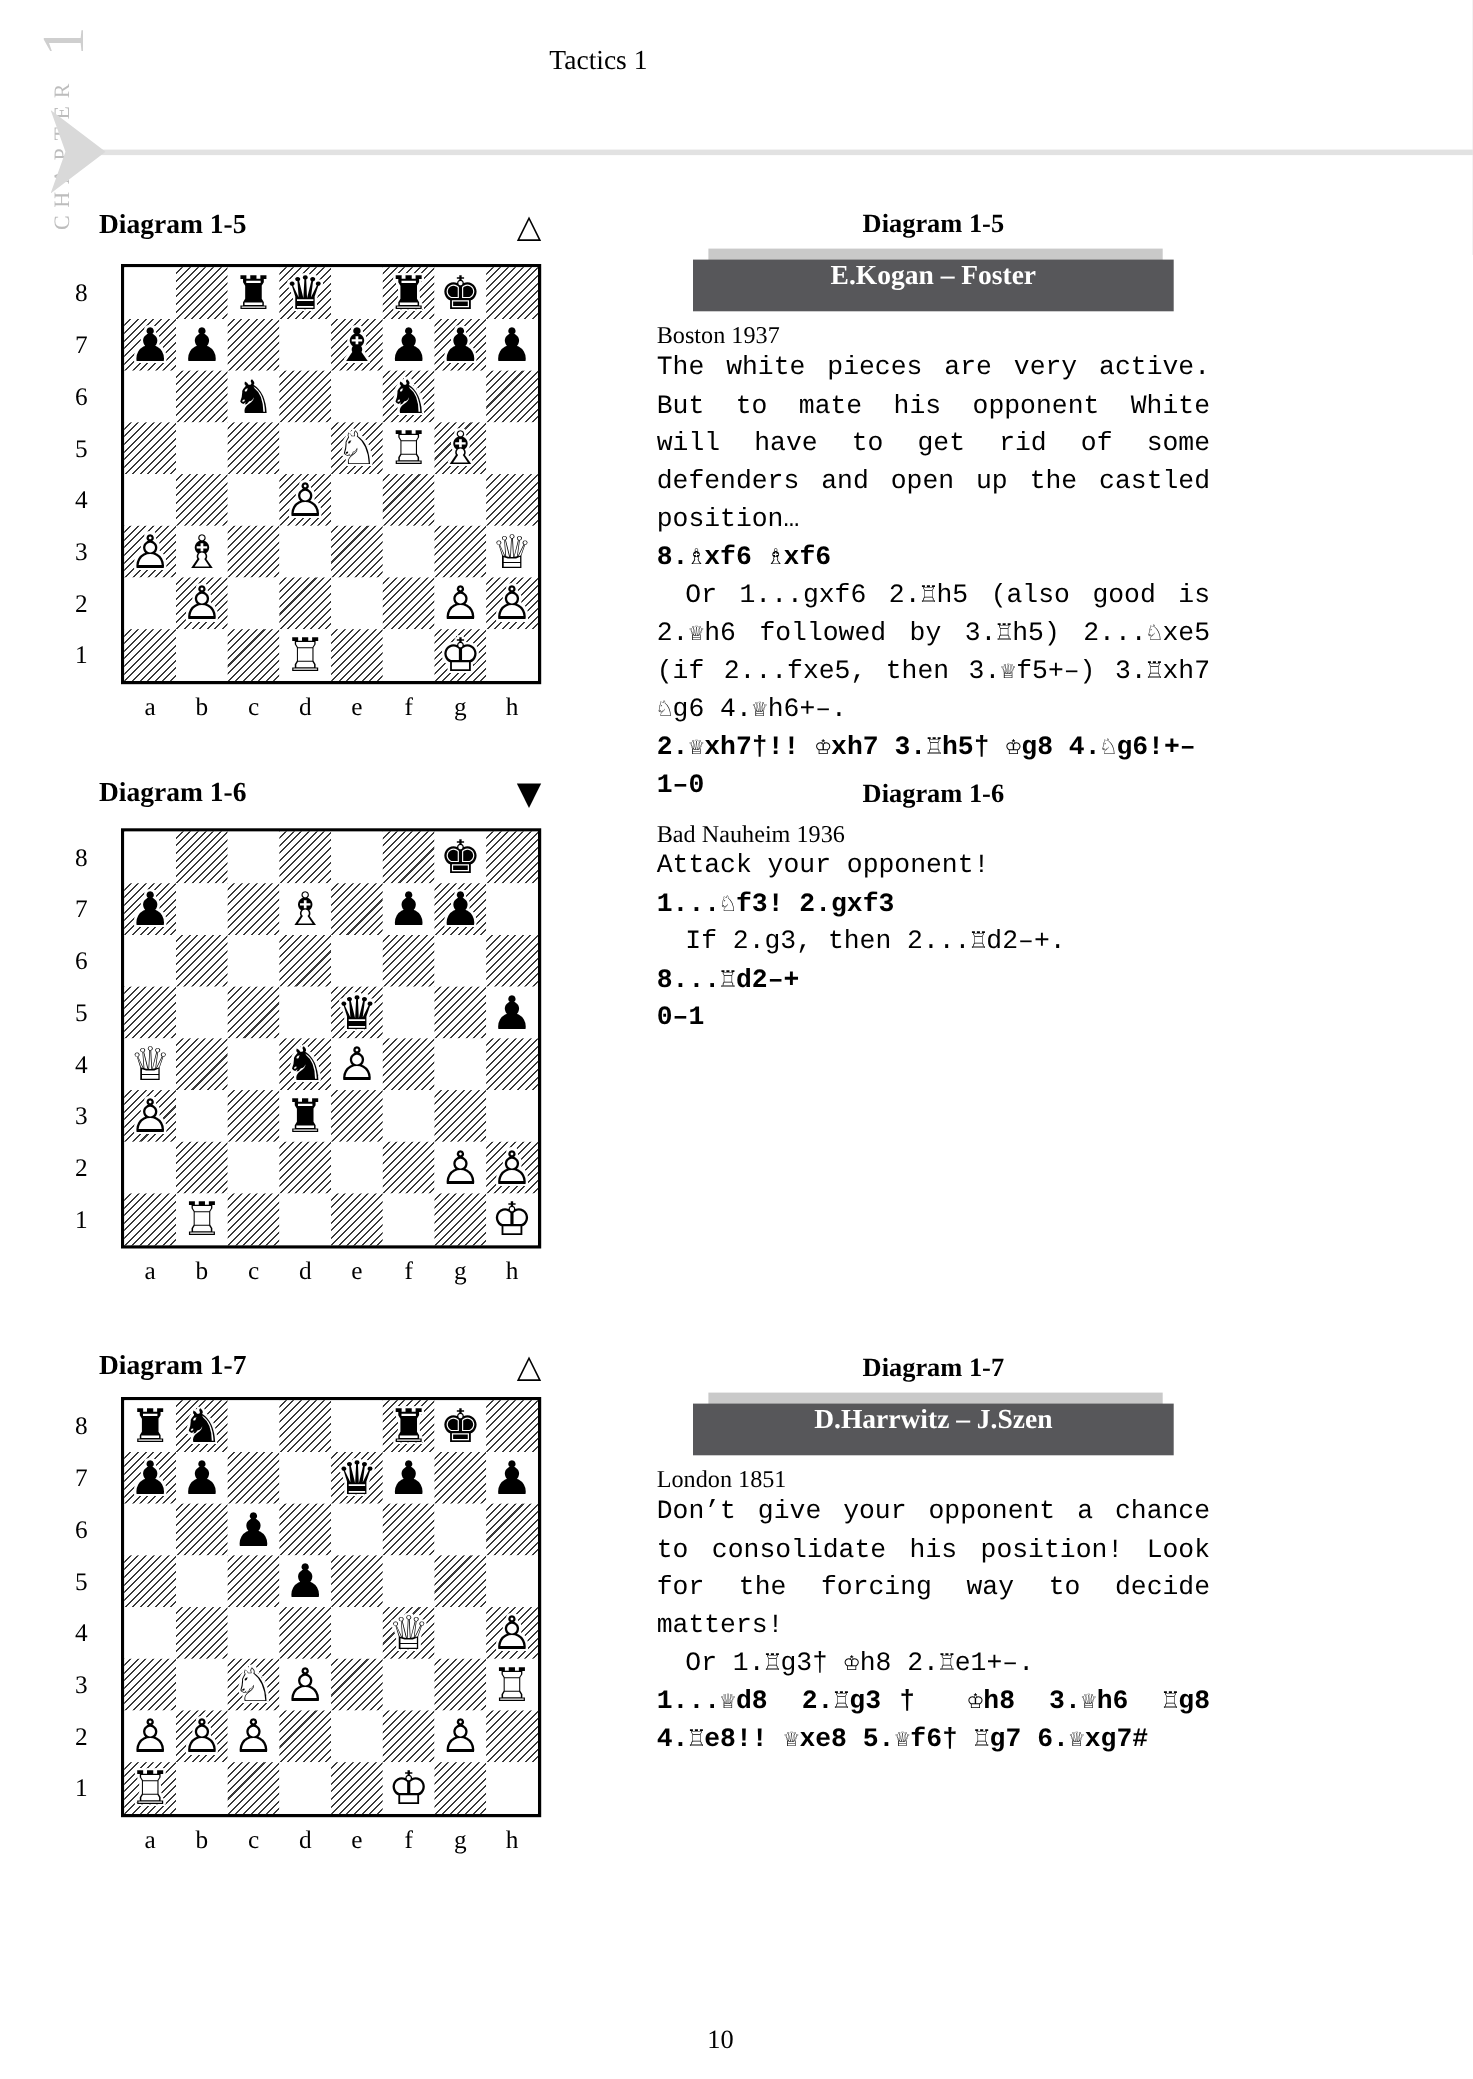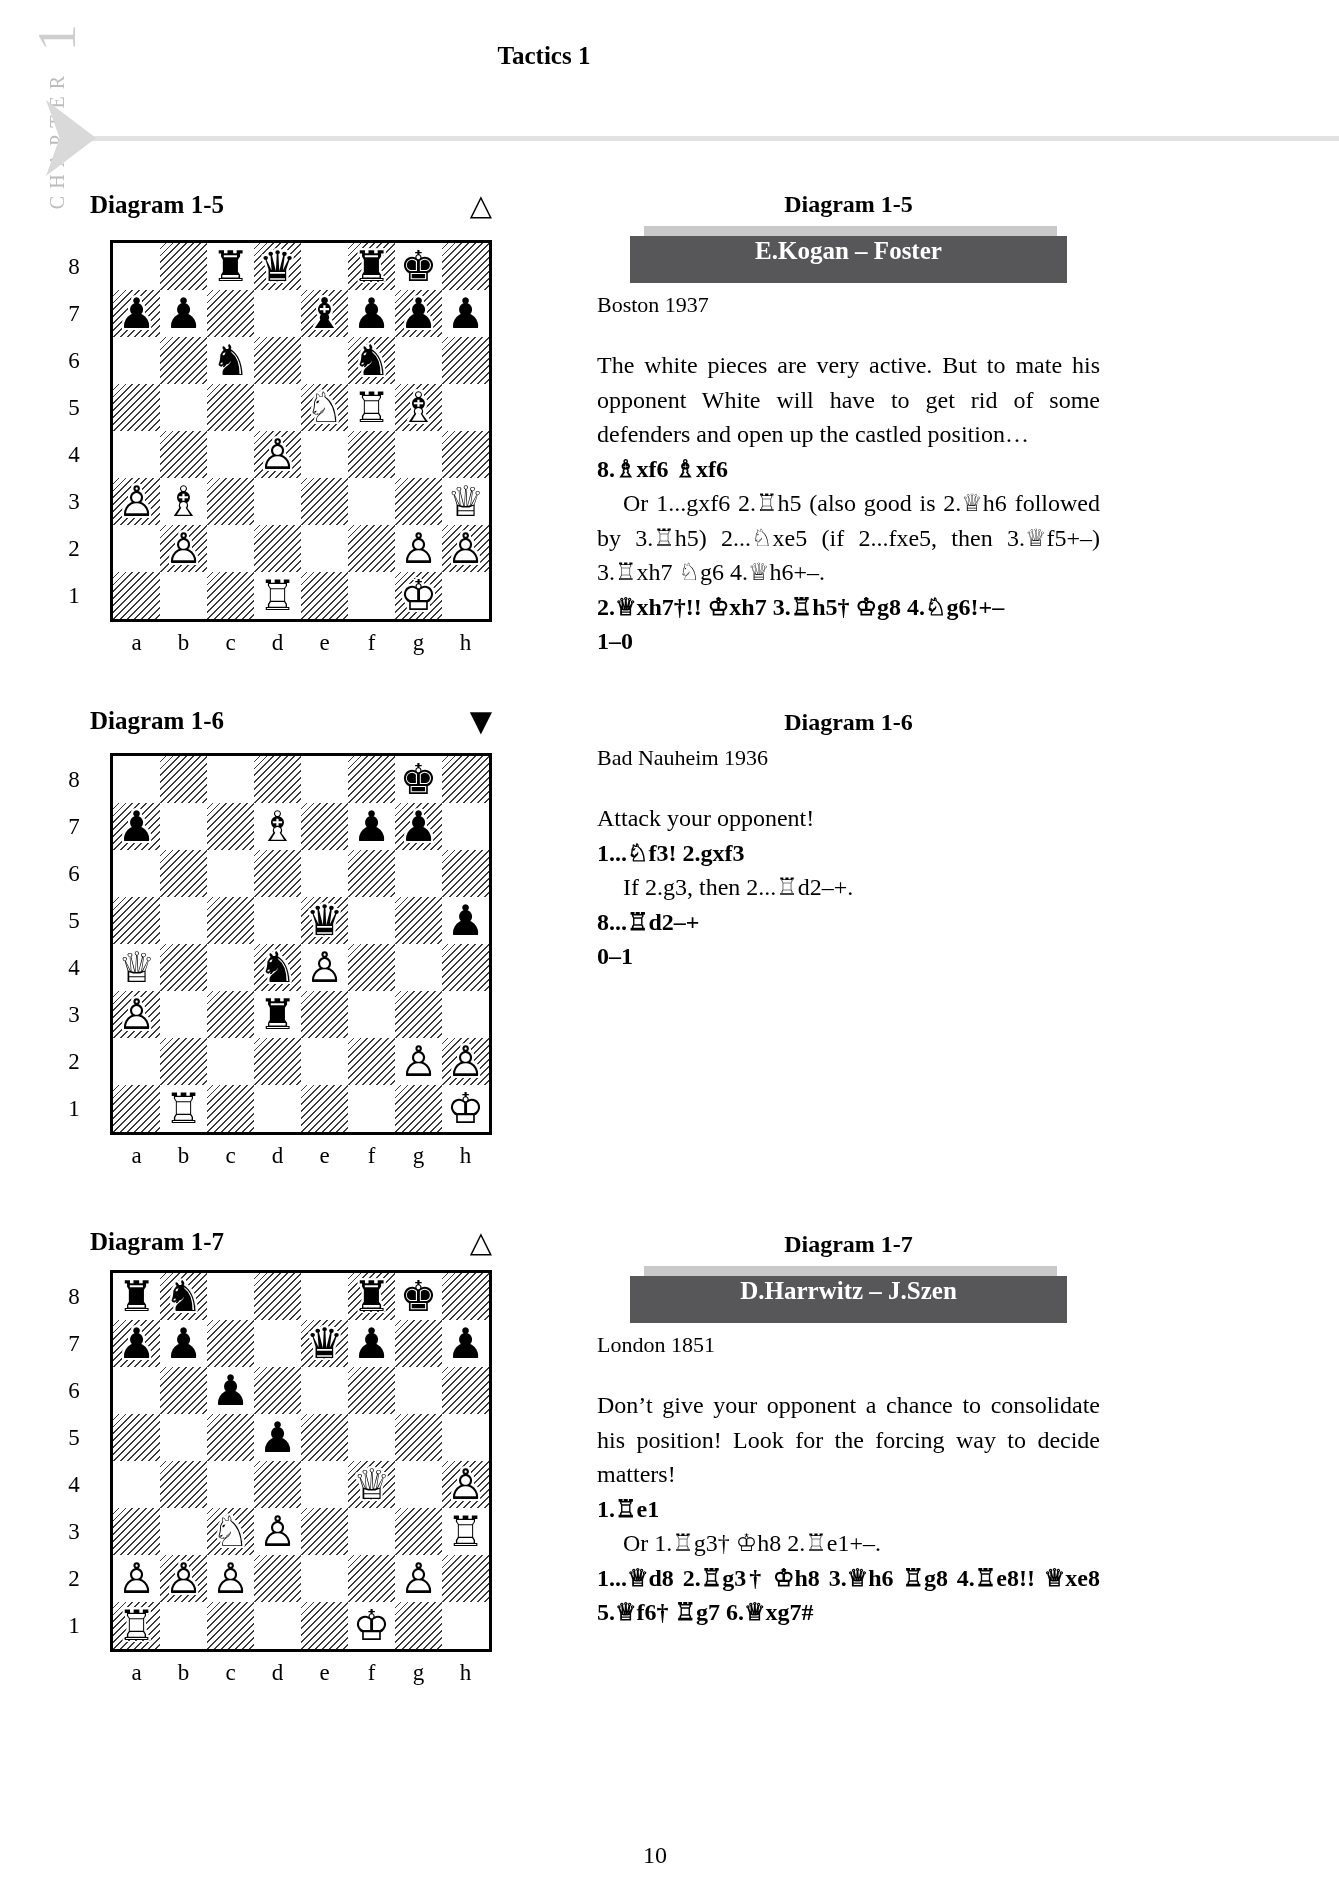--- a/index.html
+++ b/index.html
@@ -15,21 +15,21 @@
     writing-mode:vertical-rl;transform:rotate(180deg);
     white-space:nowrap;
   }
   .ch-word{font-size:20px;letter-spacing:7px;color:#bdbdbd;}
   .ch-num{font-size:54px;color:#cfcfcf;margin-inline-start:14px;}
   .rule{position:absolute;left:88px;top:136px;right:0;height:5px;background:#e2e2e2;}
   .chevron{
     position:absolute;left:46px;top:100px;width:50px;height:76px;background:#d9d9d9;
     clip-path:polygon(0 0,100% 50%,0 100%,27% 50%);
   }
-  .running-head{position:absolute;top:42px;left:444px;width:200px;text-align:center;font-size:25px;font-weight:bold;}
+  .running-head{position:absolute;top:42px;left:444px;width:200px;text-align:center;font-size:25px;}
   .page-number{position:absolute;top:1842px;left:560px;width:190px;text-align:center;font-size:24px;}
 
   
   .diagram-title{
     position:absolute;left:90px;width:402px;
     display:flex;justify-content:space-between;align-items:flex-start;
     font-weight:bold;font-size:25px;line-height:30px;
   }
   .indicator{
     font-family:"DejaVu Sans",sans-serif;font-weight:normal;
@@ -68,21 +68,21 @@
   .game-section{position:absolute;left:597px;width:503px;}
   #section-1{top:190px;} #section-2{top:708px;} #section-3{top:1230px;}
   .sec-heading{margin:0;height:28px;font-size:24px;font-weight:bold;text-align:center;line-height:28px;}
   .bar-wrap{position:relative;margin:18px 33px 0 33px;height:47px;}
   .bar-shadow{position:absolute;top:-10px;left:14px;right:10px;height:14px;background:#c9c9c9;}
   .bar{
     position:absolute;inset:0;background:#57575a;color:#fff;
     font-weight:bold;font-size:25px;line-height:30px;text-align:center;
   }
   .venue{margin:8px 0 0 0;font-size:22px;text-align:left;line-height:27px;}
-  .paras{margin-top:30px;}
+  .paras{font-family:Liberation Mono, monospace;}
   .para{margin:0;font-size:24px;line-height:34.5px;}
   .para.body{text-align:justify;}
   .para.variation{text-align:justify;text-indent:26px;}
   .para.moves{font-weight:bold;text-align:justify;}
 </style>
 </head>
 <body>
 
 <div class="page">
 
@@ -614,20 +614,19 @@
 
   <div class="game-section" id="section-3">
     <p class="sec-heading">Diagram 1-7</p>
     <div class="bar-wrap">
       <div class="bar-shadow"></div>
       <div class="bar">D.Harrwitz – J.Szen</div>
     </div>
     <p class="venue">London 1851</p>
     <div class="paras">
         <p class="para body">Don’t give your opponent a chance to consolidate his position! Look for the forcing way to decide matters!</p>
-        <p class="para moves">1.♖e1</p>
         <p class="para variation">Or 1.♖g3† ♔h8 2.♖e1+–.</p>
         <p class="para moves">1...♕d8 2.♖g3† ♔h8 3.♕h6 ♖g8 4.♖e8!! ♕xe8 5.♕f6† ♖g7 6.♕xg7#</p>
       </div>
   </div>
 
   <div class="page-number">10</div>
 </div>
 
 </body></html>

